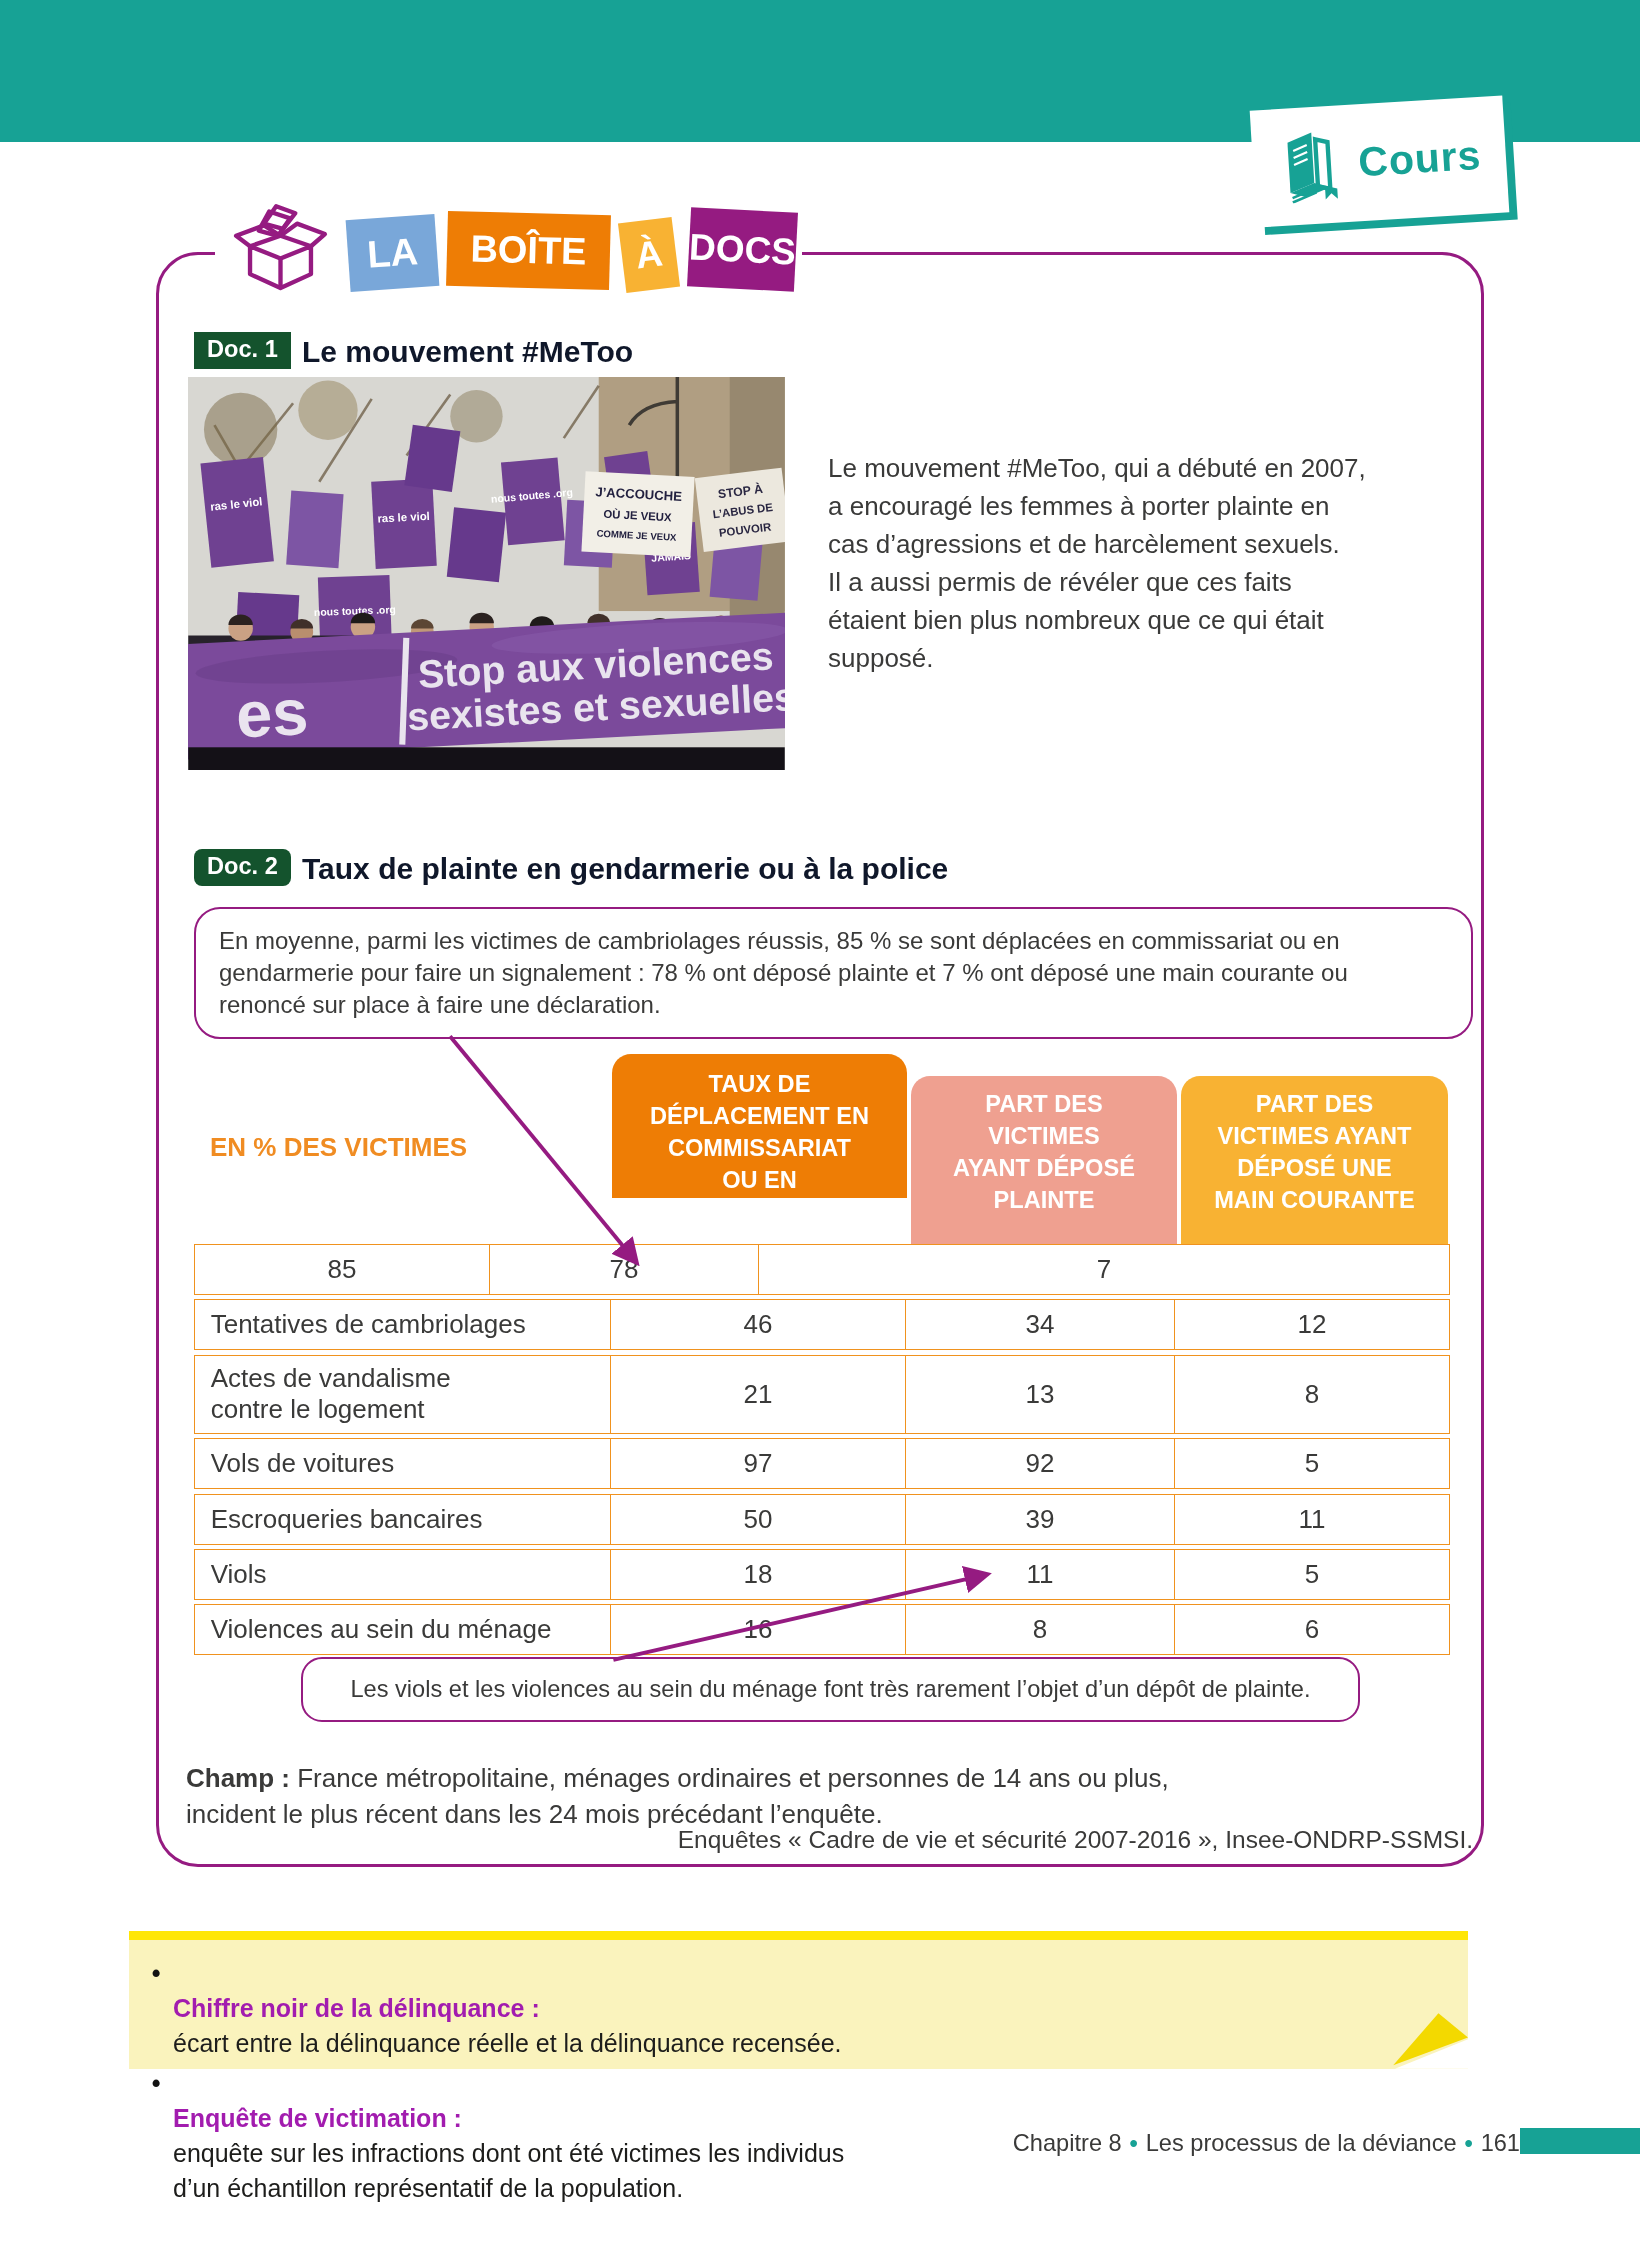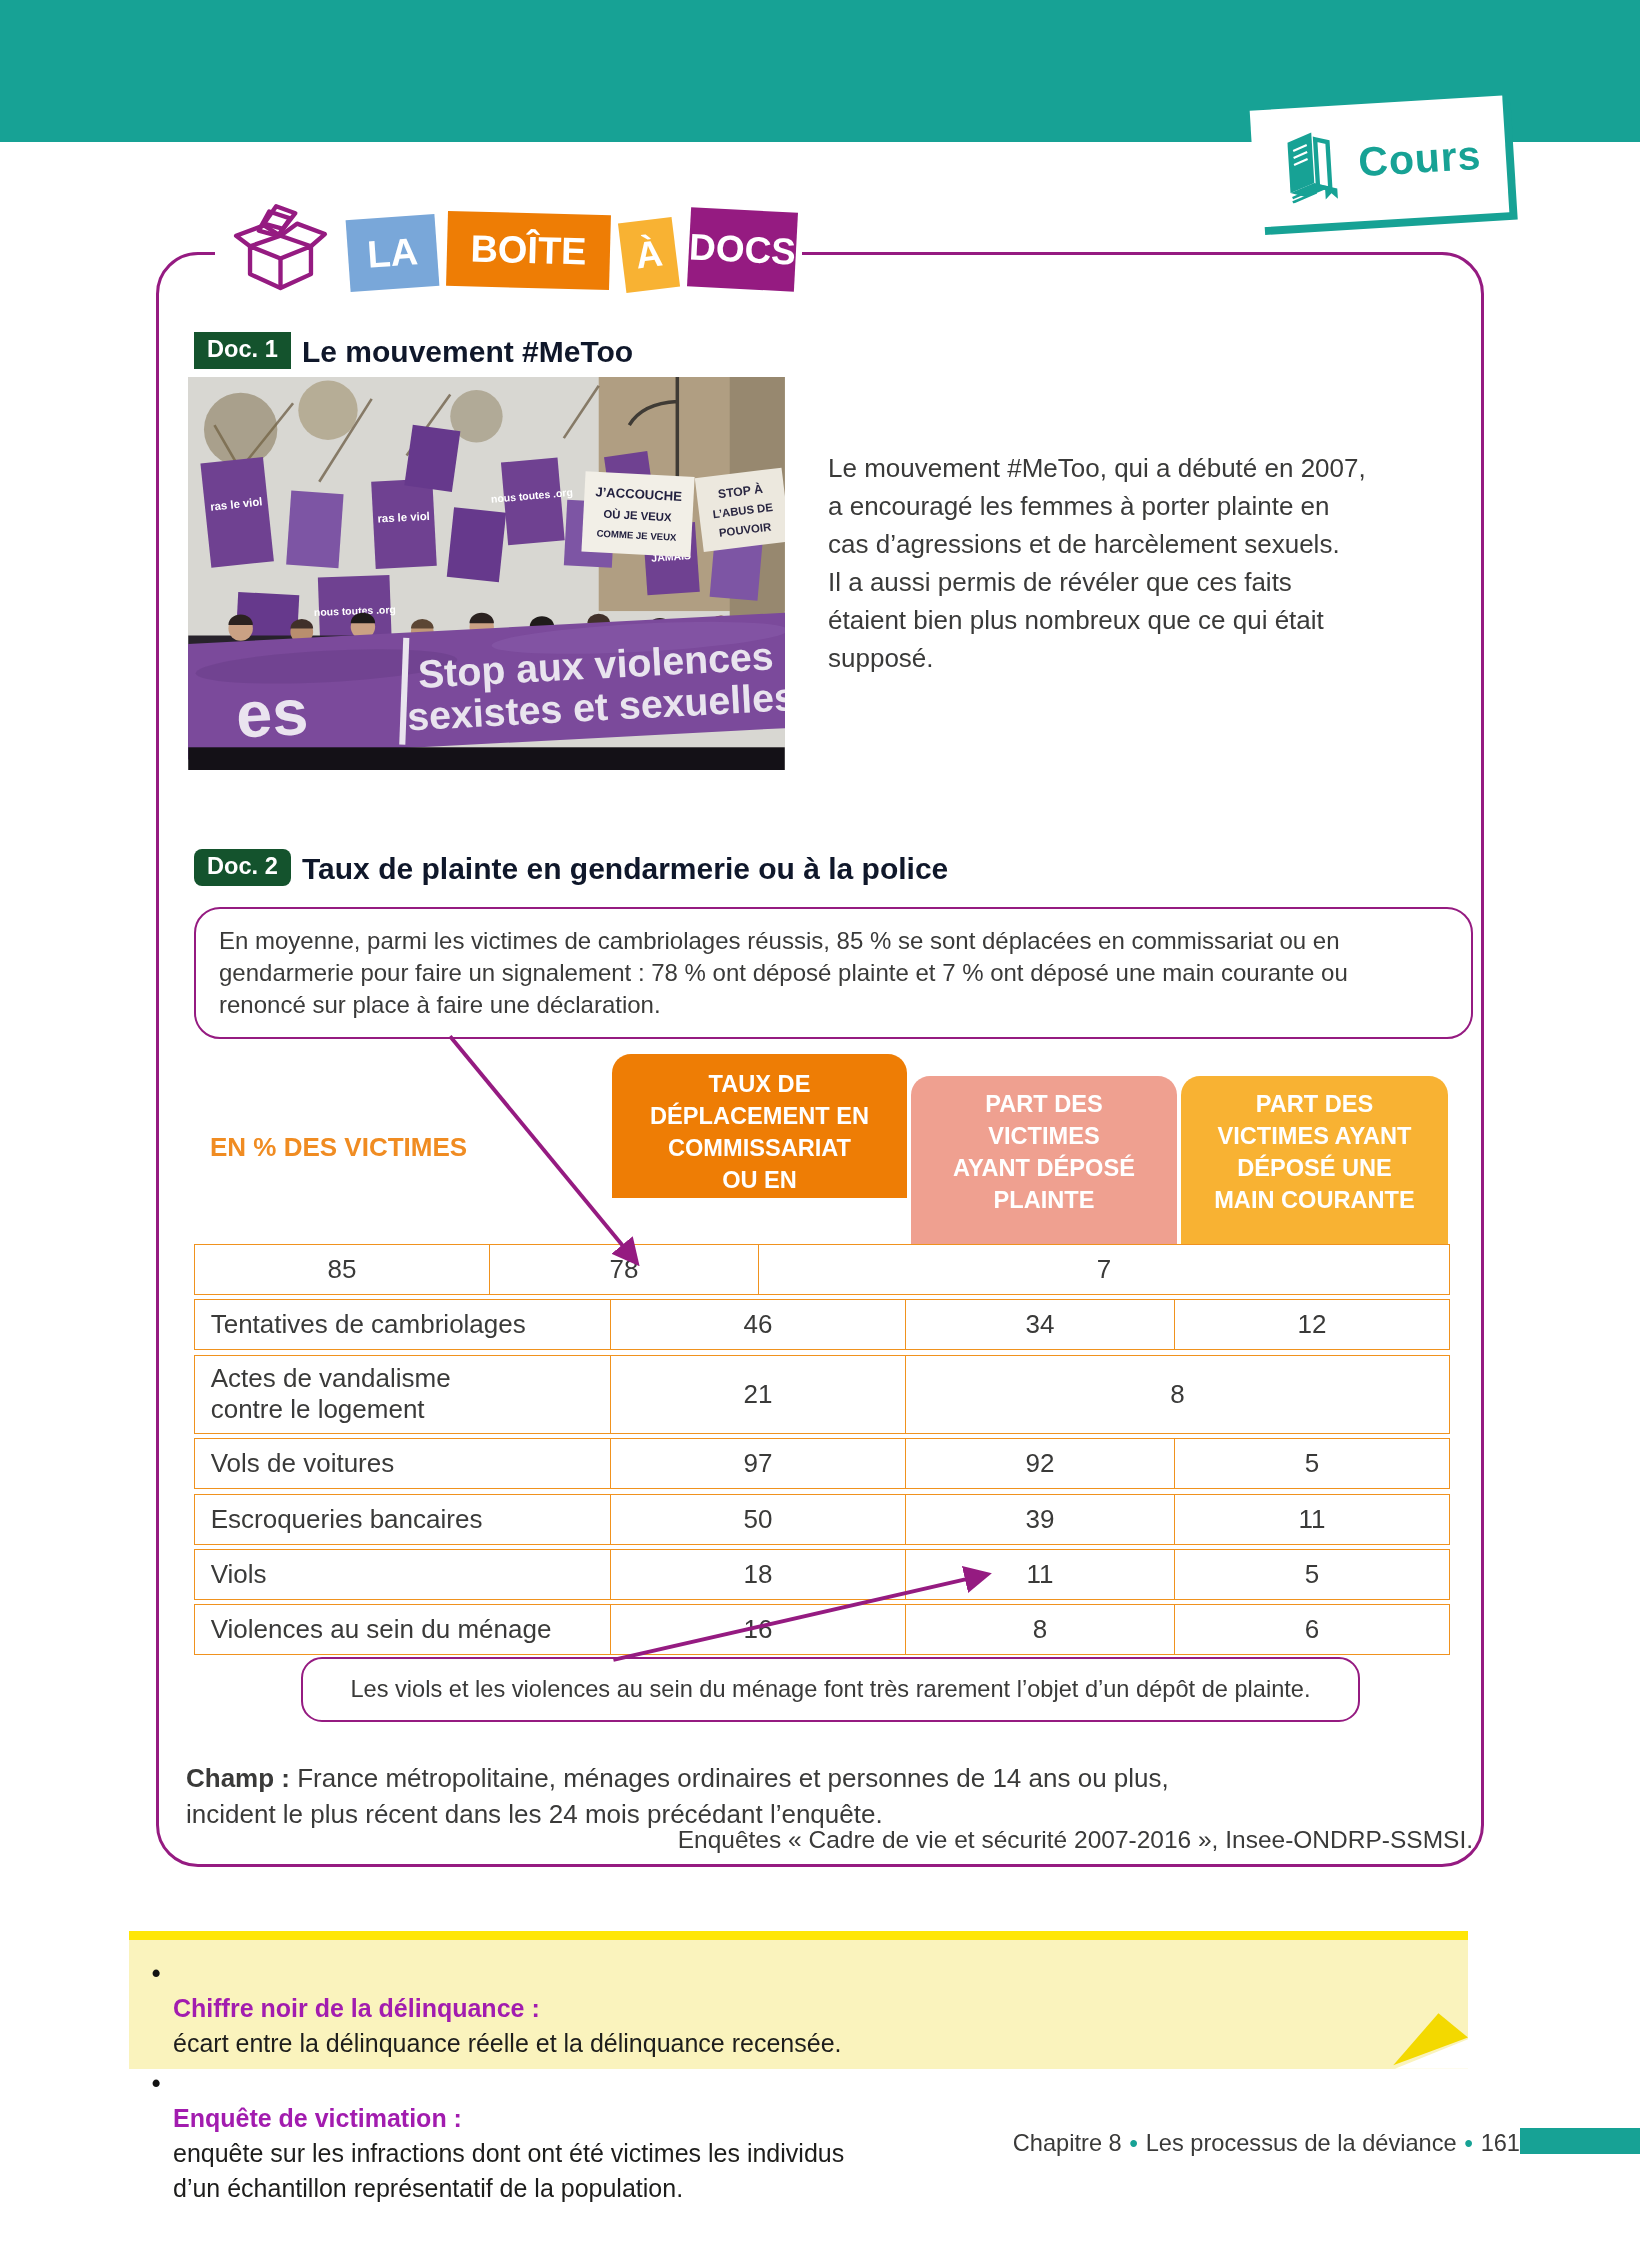--- a/index.html
+++ b/index.html
@@ -250,20 +250,21 @@
   <div class="row">
     <div class="cell-label">Tentatives de cambriolages</div>
     <div class="cell-v">46</div>
     <div class="cell-v2">34</div>
     <div class="cell-v3">12</div>
   </div>
   <div class="row tall">
     <div class="cell-label">Actes de vandalisme
 contre le logement</div>
     <div class="cell-v">21</div>
+    <div class="cell-v2">13</div>
     <div class="cell-v3">8</div>
   </div>
   <div class="row">
     <div class="cell-label">Vols de voitures</div>
     <div class="cell-v">97</div>
     <div class="cell-v2">92</div>
     <div class="cell-v3">5</div>
   </div>
   <div class="row">
     <div class="cell-label">Escroqueries bancaires</div>

